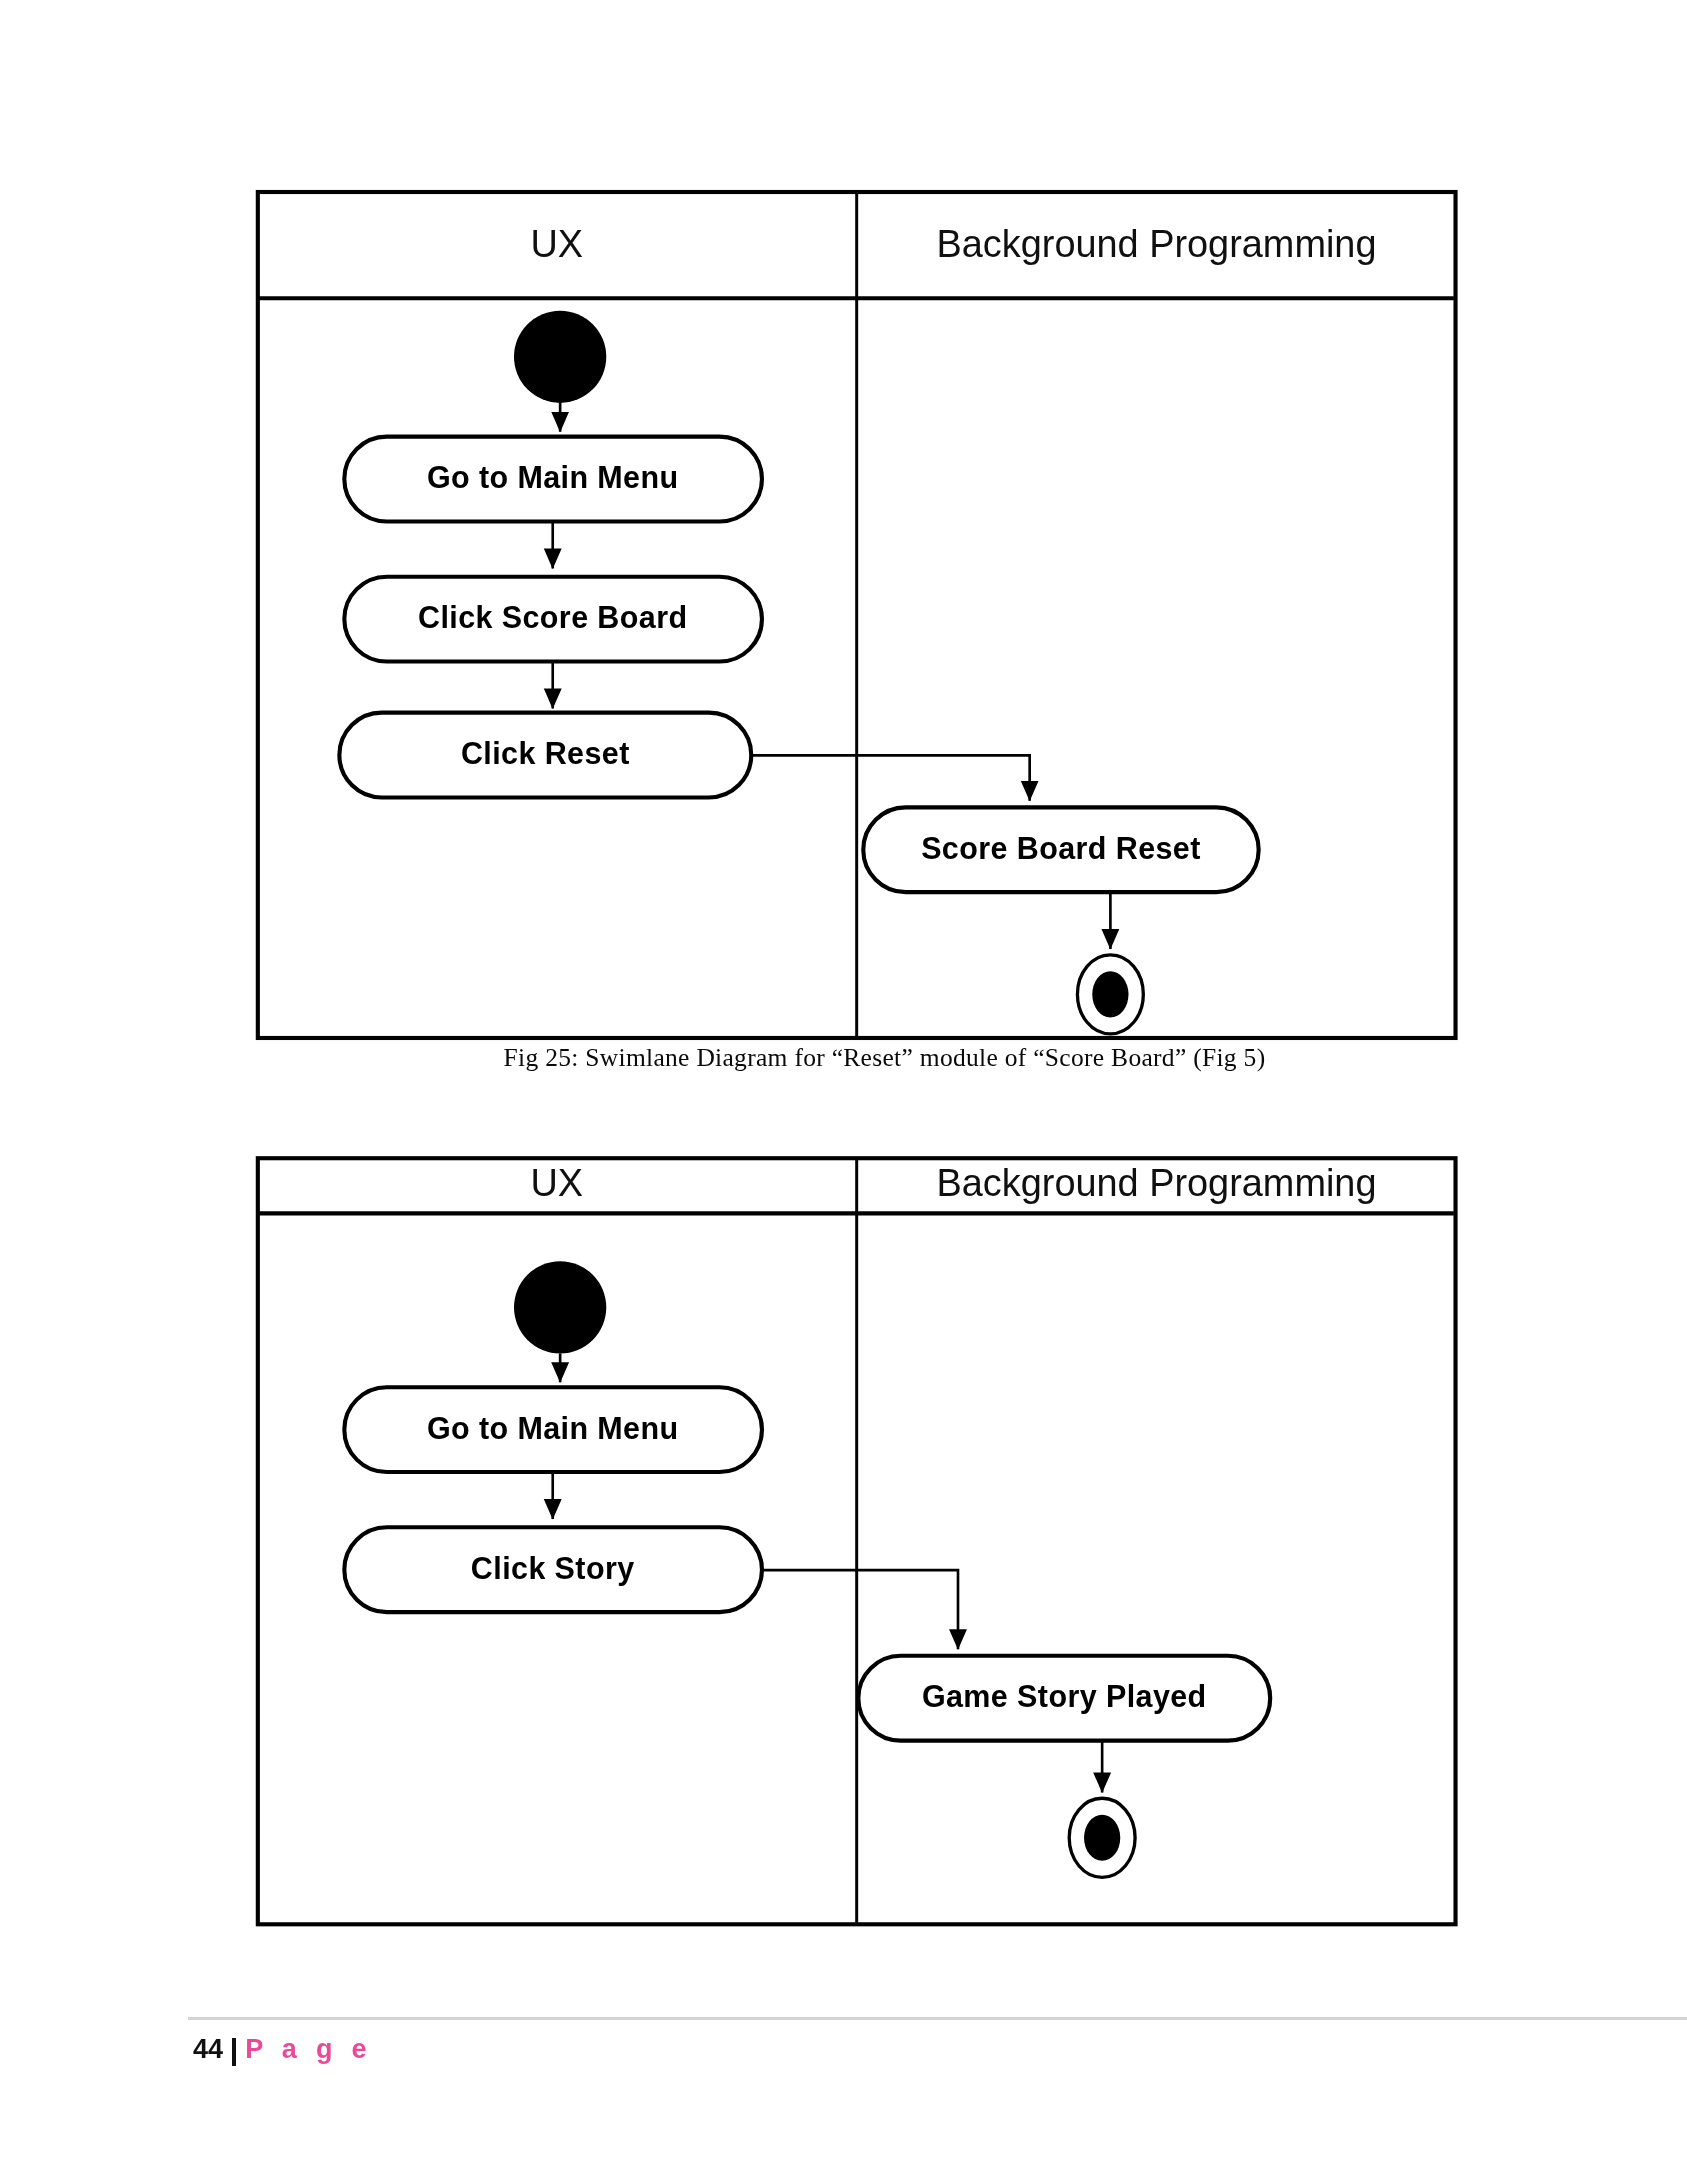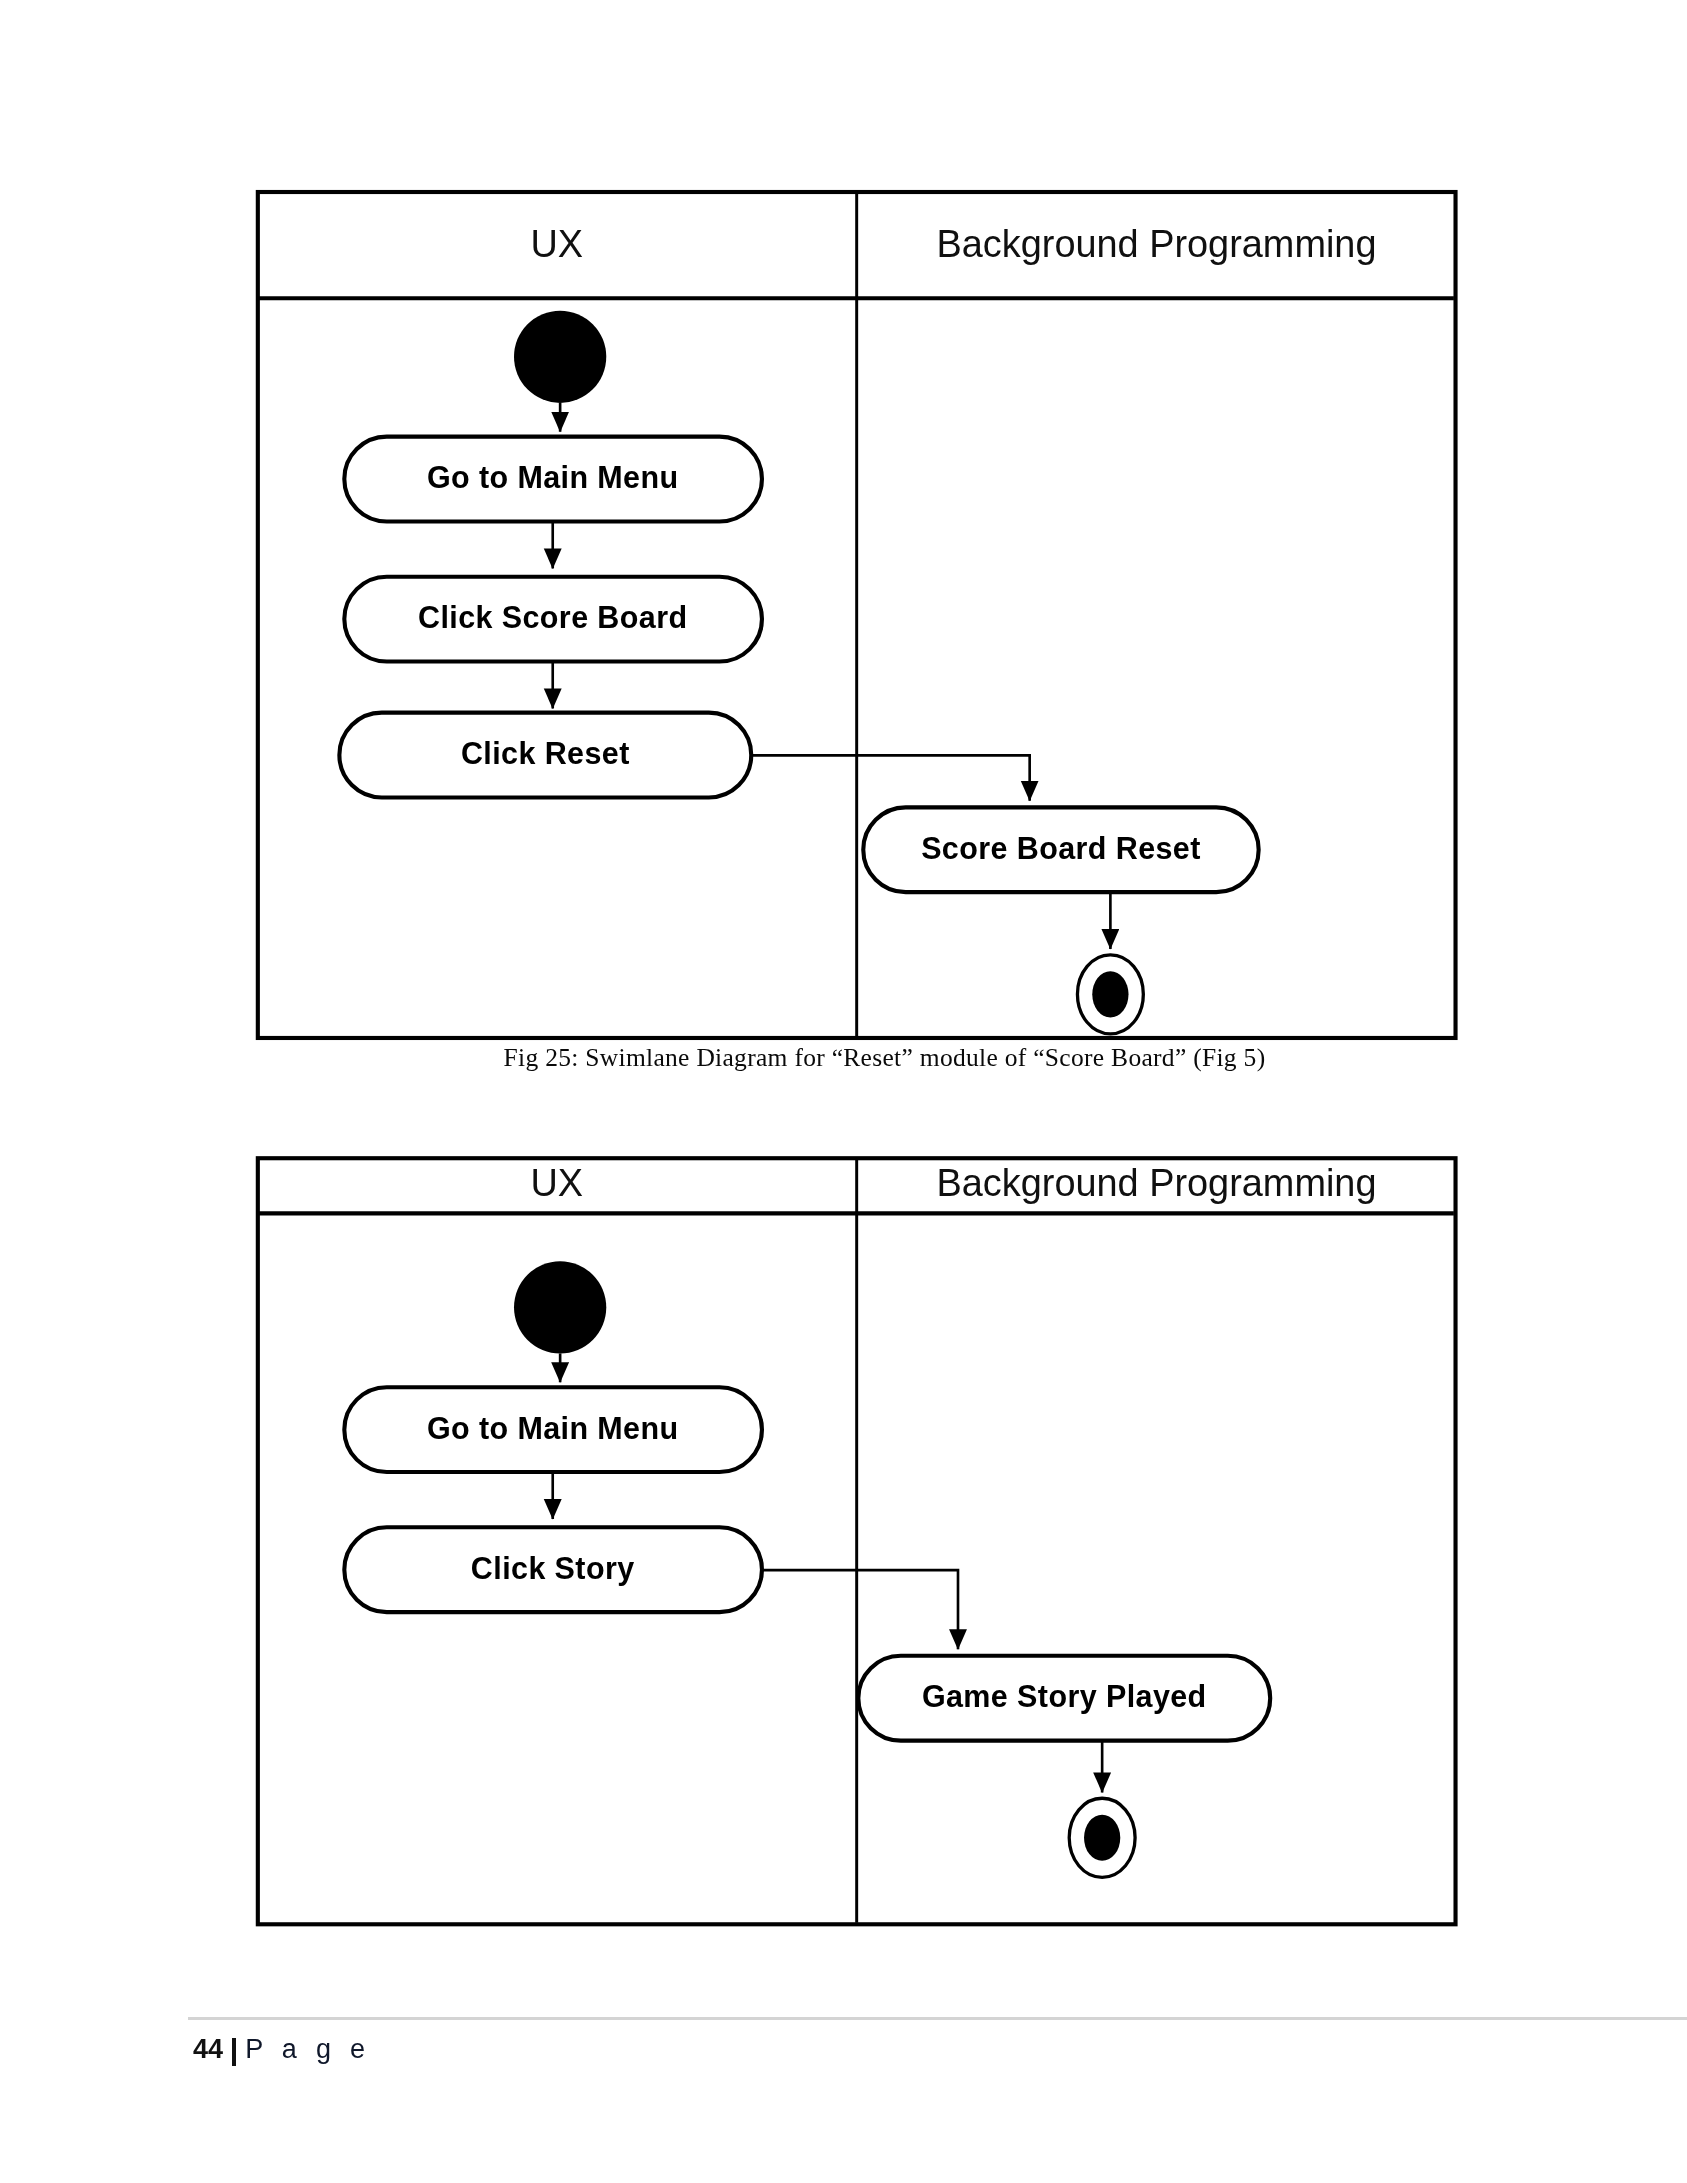--- a/index.html
+++ b/index.html
@@ -82,23 +82,23 @@
   .footer-sep {
     display: inline-block;
     width: 4.1px;
     height: 28px;
     background: #111111;
     margin: 0 9px;
     position: relative;
     top: 3.3px;
   }
   .footer-word {
-    color: #0f172a;
+    color: #ec4899;
     letter-spacing: 5.8px;
-    font-weight: normal;
+    font-weight: bold;
   }
 
   
   text.lane-header {
     font-family: "Liberation Sans", sans-serif;
     font-size: 46px;
     fill: #101010;
     text-anchor: middle;
     dominant-baseline: middle;
   }

